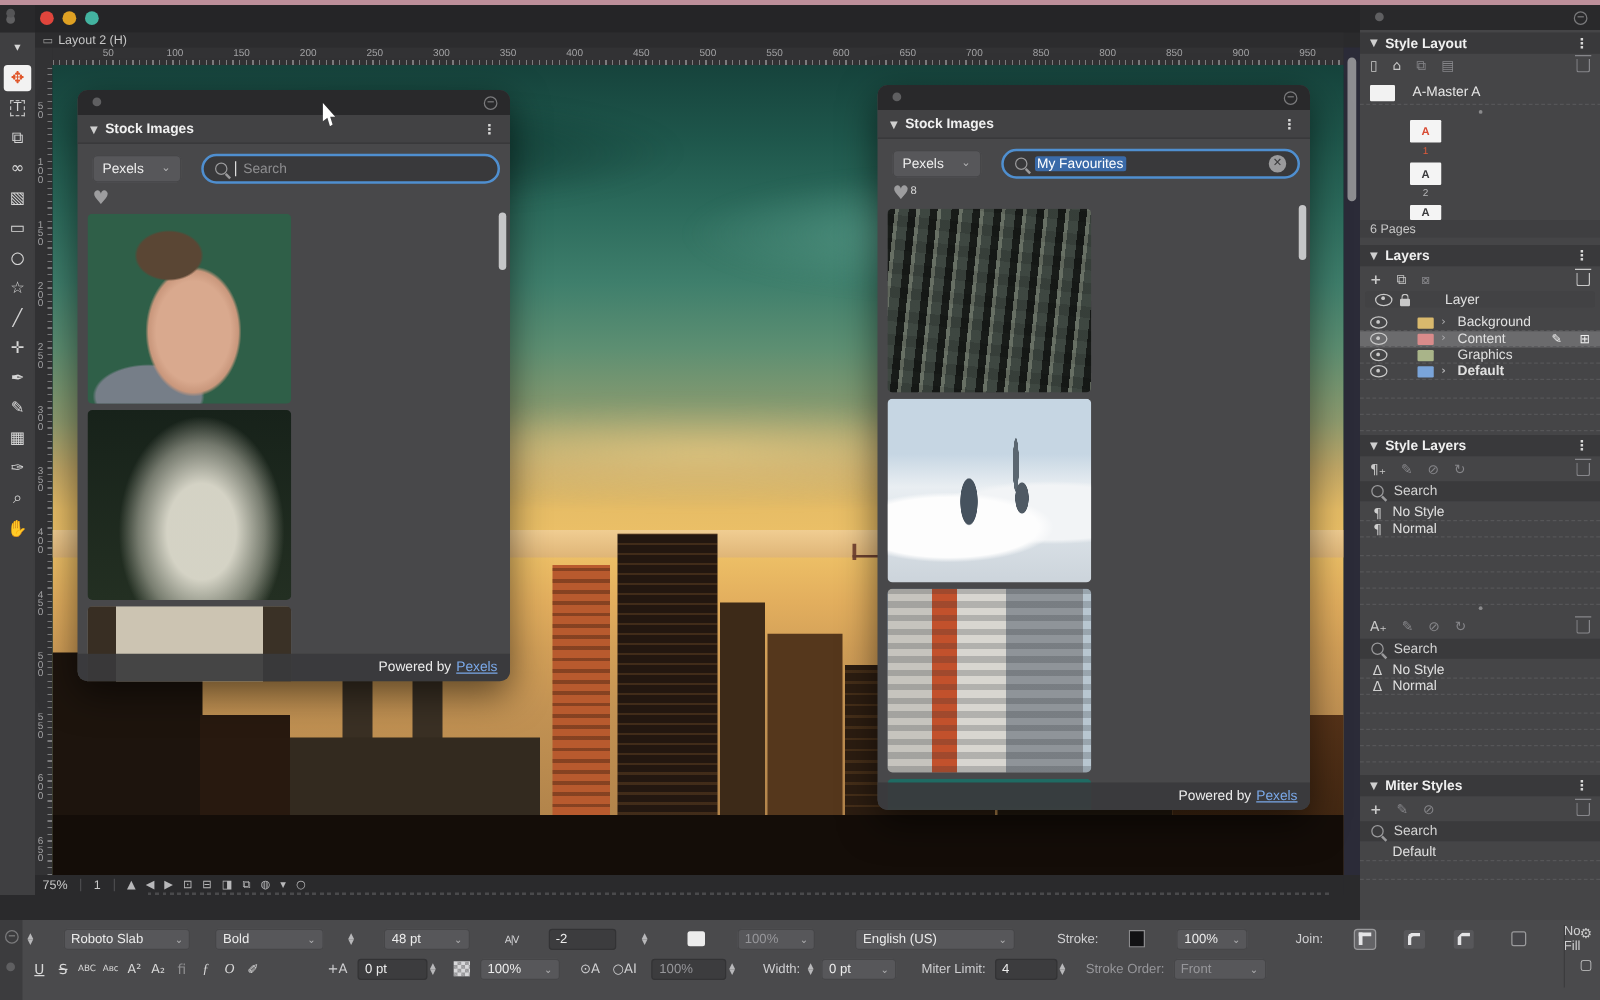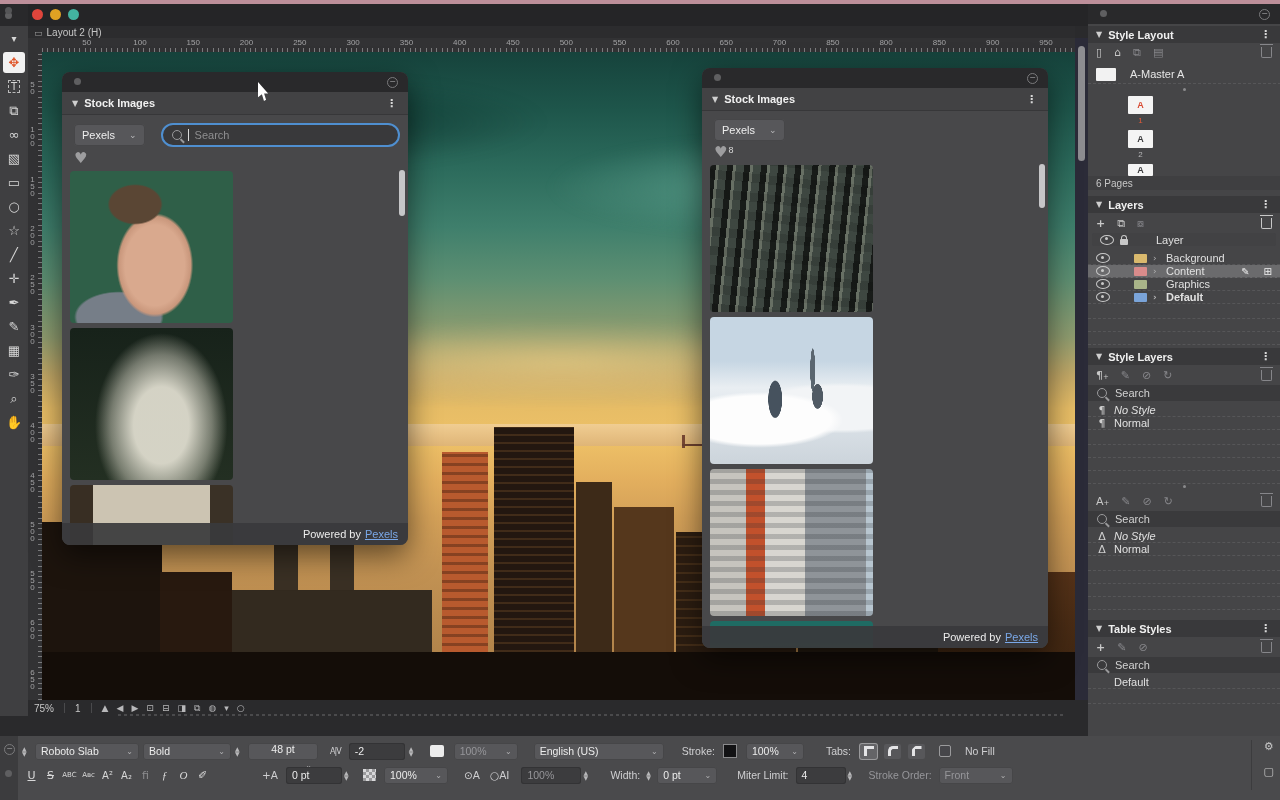--- a/index.html
+++ b/index.html
@@ -184,21 +184,21 @@
   .sb-tools .mutecol{color:#86868a;}
   .trash{width:9px;height:10px;border:1px solid currentColor;border-top:none;border-radius:0 0 2px 2px;
      position:relative;margin-left:auto;}
   .trash::before{content:"";position:absolute;top:-3px;left:-2px;right:-2px;height:1.5px;background:currentColor;}
   .sb-search{position:absolute;left:0;width:192px;height:16px;background:#3a3a3c;display:flex;
      align-items:center;gap:8px;padding:0 9px;box-sizing:border-box;color:#d2d2d2;}
   .dashrow{border-bottom:1px dashed #565658;}
   .sb-row{position:absolute;left:0;width:192px;height:13px;display:flex;align-items:center;gap:6px;
      padding:0 8px;box-sizing:border-box;color:#e0e0e0;}
   .sb-row .marker{width:12px;text-align:center;color:#cfcfcf;}
-  .italic{font-style:italic;}
+  .italic{}
 
   
   #pl-master{display:flex;align-items:center;gap:14px;padding:0 8px;color:#e6e6e6;}
   #pl-master .mthumb{width:20px;height:13px;background:#f2f2f2;border-radius:1px;}
   .pagewrap{position:absolute;display:flex;flex-direction:column;align-items:center;gap:2px;}
   .pthumb{width:25px;height:18px;background:#f4f4f4;border-radius:1px;display:flex;align-items:center;
      justify-content:center;font-size:9px;font-weight:bold;color:#3a3a3c;}
   .pthumb.reda{color:#d84a32;}
   .plabel{font-size:8px;color:#b8b8ba;} .plabel.red{color:#e05a3a;}
   #pl-footer{position:absolute;left:0;top:172px;width:192px;height:14px;background:#3f3f41;
@@ -463,20 +463,25 @@
     <div class="panel-head">
       <span class="tri ic">▼</span>
       <span>Stock Images</span>
       <span class="menu ic">⋮</span>
     </div>
     <div class="panel-controls">
       <div class="dropdown">
         <span>Pexels</span>
         <span class="chev ic">⌄</span>
       </div>
+      <div class="searchbox">
+        <span class="mag"></span>
+        <span class="val">My Favourites</span>
+        <span class="clearx ic">✕</span>
+      </div>
     </div>
     <div class="fav-row">
       <span class="heart ic">♥</span>
       <span class="cnt">8</span>
     </div>
     <div class="grid">
 
     <div class="thumb im-r1" title="aerial view of city skyscrapers"></div>
         <div class="thumb im-r2" title="skyline rising above clouds"></div>
         <div class="thumb im-r3" title="modern apartment building"></div>
@@ -642,21 +647,21 @@
       <span class="marker ic">Δ</span>
       <span>Normal</span>
     </div>
     <div class="sb-row dashrow" style="top:554px;"></div>
     <div class="sb-row dashrow" style="top:567px;"></div>
     <div class="sb-row dashrow" style="top:580px;"></div>
     <div class="sb-row dashrow" style="top:593px;"></div>
 
     <div class="sb-head" style="top:616px;">
       <span class="tri ic">▼</span>
-      <span>Table Styles</span>
+      <span>Miter Styles</span>
       <span class="menu ic">⋮</span>
     </div>
     <div class="sb-tools" style="top:634px;">
       <span class="ic" style="font-weight:bold;">+</span>
       <span class="ic mutecol">✎</span>
       <span class="ic mutecol">⊘</span>
       <span class="trash mutecol"></span>
     </div>
     <div class="sb-search" style="top:653px;">
       <span class="mag"></span>
@@ -723,32 +728,32 @@
       </span>
       </span>
   </div>
 
   <div id="ctx" class="abs">
     <div id="ctx-left-strip">
       <span class="pmin ic">−</span>
       <span class="pdot"></span>
     </div>
 
-    <div class="row1" style="left:22px;gap:4px;">
+    <div class="row1" style="left:22px;gap:20px;">
       <span class="stepper ic">▲<br>▼</span>
       <span class="dd" style="width:92px;">
         <span>Roboto Slab</span>
         <span class="chev ic">⌄</span>
         </span>
       <span class="dd" style="width:76px;">
         <span>Bold</span>
         <span class="chev ic">⌄</span>
         </span>
       <span class="stepper ic">▲<br>▼</span>
-      <span class="dd" style="width:58px;flex-direction:column;">
+      <span class="dd" style="width:58px;">
         <span>48 pt</span>
         <span class="chev ic">⌄</span>
         </span>
       <span class="lab ic" style="margin-left:8px;font-size:8px;letter-spacing:-1px;">A|V</span>
       <span class="field" style="width:44px;margin-left:4px;">
         <span>-2</span>
         </span>
       <span class="stepper ic">▲<br>▼</span>
       <span class="chip-fill" style="margin-left:8px;"></span>
       <span class="dd muted" style="width:52px;margin-left:6px;">
@@ -758,21 +763,21 @@
       <span class="dd" style="width:118px;margin-left:12px;">
         <span>English (US)</span>
         <span class="chev ic">⌄</span>
         </span>
       <span class="lab" style="margin-left:14px;">Stroke:</span>
       <span class="chip-stroke" style="margin-left:4px;"></span>
       <span class="dd" style="width:46px;margin-left:5px;">
         <span>100%</span>
         <span class="chev ic">⌄</span>
         </span>
-      <span class="lab" style="margin-left:18px;">Tabs:</span>
+      <span class="lab" style="margin-left:18px;">Join:</span>
       <span class="joinbtn on" style="margin-left:5px;">
           <i></i>
         </span>
       <span class="joinbtn round" style="margin-left:3px;">
           <i></i>
         </span>
       <span class="joinbtn bevel" style="margin-left:3px;">
           <i></i>
         </span>
       <span class="checkbox" style="margin-left:10px;"></span>

